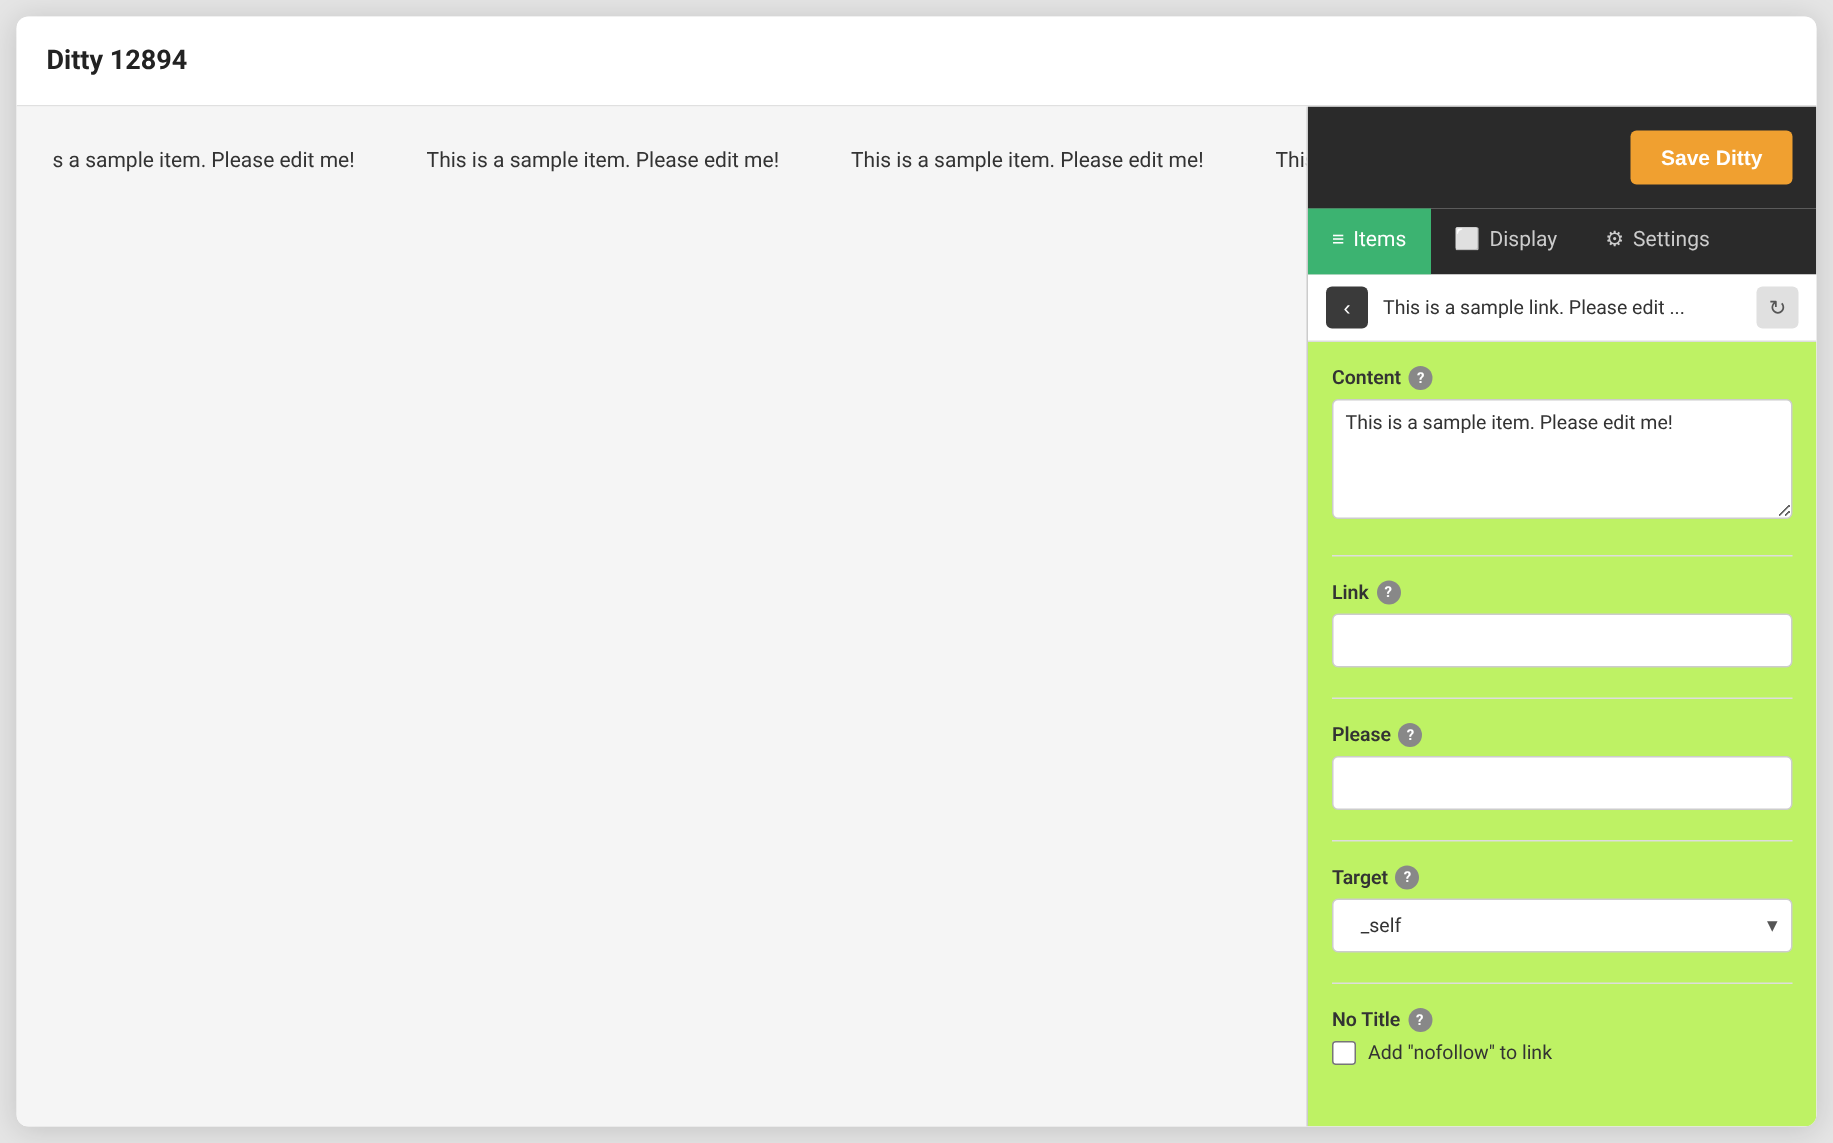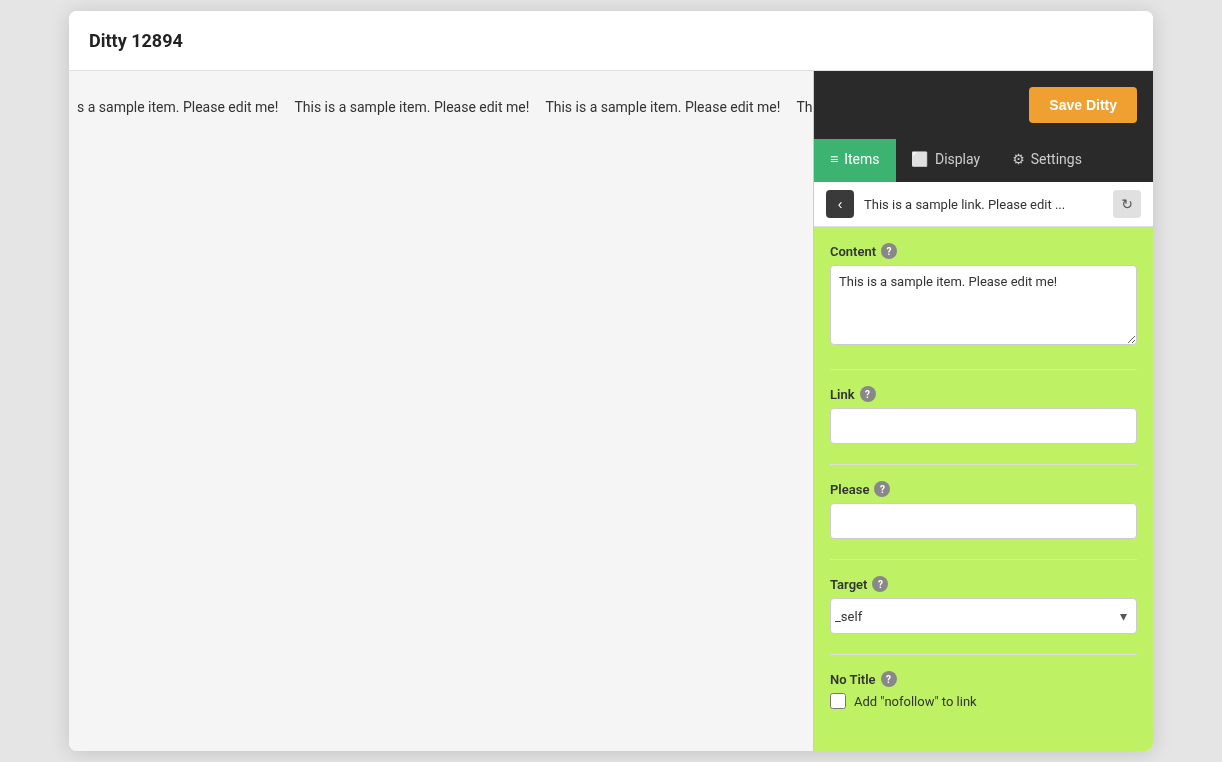--- a/index.html
+++ b/index.html
@@ -4,21 +4,21 @@
   <style>
     * { box-sizing: border-box; margin: 0; padding: 0; }
     body {
       font-family: -apple-system, BlinkMacSystemFont, "Segoe UI", Roboto, sans-serif;
       background: #e5e5e5;
       width: 1222px;
       height: 762px;
       overflow: hidden;
     }
     .app-window {
-      width: 1084px;
+      width: 1200px;
       height: 740px;
       margin: 11px auto;
       background: #fff;
       border-radius: 8px;
       box-shadow: 0 2px 20px rgba(0,0,0,0.15);
       display: flex;
       flex-direction: column;
       overflow: hidden;
     }
     
@@ -55,21 +55,21 @@
       display: flex;
       align-items: center;
       gap: 0;
       white-space: nowrap;
       overflow: hidden;
       width: 100%;
     }
     .ticker-item {
       font-size: 14px;
       color: #333;
-      padding: 8px 8px;
+      padding: 8px 24px;
       flex-shrink: 0;
     }
     
     .sidebar {
       width: 340px;
       background: #f0f0f0;
       display: flex;
       flex-direction: column;
       flex-shrink: 0;
       border-left: 1px solid #ccc;
@@ -211,21 +211,21 @@
       font-size: 13px;
       font-family: inherit;
       color: #333;
       background: #fff;
     }
     select.form-control {
       width: 100%;
       height: 36px;
       border: 1px solid #ccc;
       border-radius: 4px;
-      padding: 0 4px;
+      padding: 0 18px;
       font-size: 13px;
       font-family: inherit;
       color: #333;
       background: #fff;
       appearance: none;
       -webkit-appearance: none;
       cursor: pointer;
     }
     .select-wrapper {
       position: relative;

